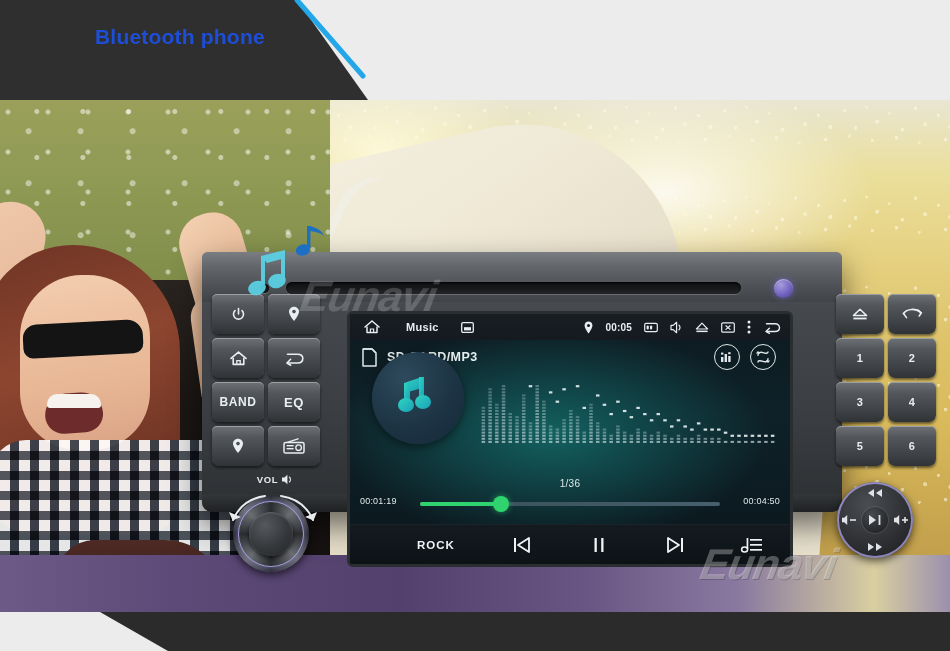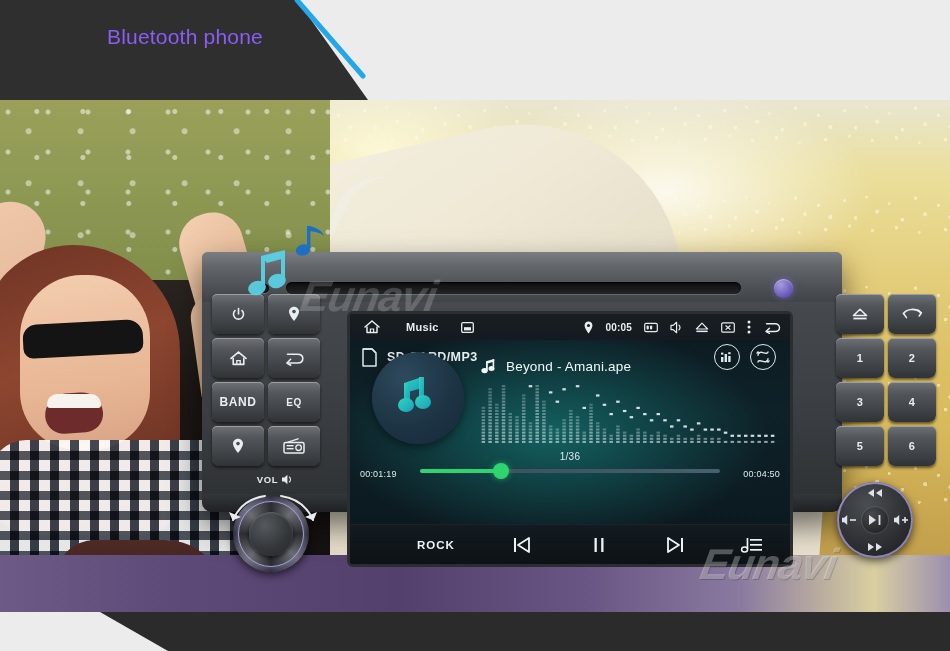--- a/index.html
+++ b/index.html
@@ -21,21 +21,21 @@
     background:#2f2f2f;
     clip-path: polygon(0 0, 297px 0, 368px 100px, 0 100px);
   }
   #header-blueline {
     position:absolute; left:0; top:0; width:420px; height:100px;
   }
   .hdr-tab {
     position:absolute; top:25px; font-size:21px; font-weight:400; letter-spacing:.2px;
     white-space:nowrap;
   }
-  #tab-bt-phone { left:107px; color:#8b5cf6; }
+  #tab-bt-phone { left:95px; color:#1d4ed8;font-weight:bold; }
   #tab-bt-music { left:378px; color:#2b2b2b; }
 
   
   #hero {
     position:absolute; left:0; top:100px; width:950px; height:512px; overflow:hidden;
   }
   
   #meadow {
     position:absolute; inset:0;
     background:
@@ -253,26 +253,26 @@
     display:flex; align-items:center; justify-content:center;
     box-shadow: 0 3px 10px rgba(0,0,0,.5);
   }
   #track-row {
     position:absolute; left:130px; top:44px; display:flex; align-items:center; gap:9px;
   }
   #track-title { color:#f2f7f8; font-size:13.5px; letter-spacing:.2px; white-space:nowrap; }
   #eq-vis {
     position:absolute; left:130px; top:70px; width:296px; height:62px;
   }
-  #progress-wrap { position:absolute; left:0; top:137px; width:440px; height:44px; }
+  #progress-wrap { position:absolute; left:0; top:164px; width:440px; height:44px; }
   #track-index {
     position:absolute; left:0; top:0; width:440px; text-align:center;
     color:#dfe8ea; font-size:10px; letter-spacing:.3px;
   }
-  #pb-row { position:absolute; left:0; top:18px; width:440px; display:flex; align-items:flex-start; }
+  #pb-row { position:absolute; left:0; top:18px; width:440px; display:flex; align-items:flex-end; }
   .pb-time { color:#dfe8ea; font-size:9px; letter-spacing:.2px; width:56px; }
   #pb-left { margin-left:10px; }
   #pb-right { text-align:right; margin-right:10px; }
   #pb-track {
     flex:1; height:4px; border-radius:2px; position:relative;
     background: linear-gradient(90deg,#3a4d56,#46606c);
     margin:0 4px;
   }
   #pb-fill { position:absolute; left:0; top:0; height:4px; border-radius:2px; background:#2fd46f; }
   #pb-thumb {
@@ -543,32 +543,20 @@
             </linearGradient>
           </defs>
           <path d="M10 10 L28 4 L28 15 L14 19 Z" fill="url(#noteg)"></path>
           <rect x="10" y="10" width="6" height="20" fill="url(#noteg)"></rect>
           <rect x="25" y="4" width="5" height="22" fill="url(#noteg)"></rect>
           <ellipse cx="12" cy="32" rx="8" ry="7" fill="url(#noteg)"></ellipse>
           <ellipse cx="29" cy="29" rx="8" ry="7" fill="url(#noteg)"></ellipse>
         </svg>
       </div>
 
-      <div id="track-row">
-        <span style="display:flex;">
-          <svg width="17" height="17" viewBox="0 0 17 17">
-              <path d="M6 3.2 L14.2 1 L14.2 3.6 L7.6 5.4 Z" fill="#f2f7f8"></path>
-              <rect x="6" y="3.2" width="1.8" height="8.4" fill="#f2f7f8"></rect>
-              <rect x="12.6" y="1.2" width="1.6" height="8" fill="#f2f7f8"></rect>
-              <ellipse cx="4.6" cy="12.6" rx="3.2" ry="2.6" fill="#f2f7f8"></ellipse>
-              <ellipse cx="11.5" cy="10.4" rx="3" ry="2.5" fill="#f2f7f8"></ellipse>
-            </svg>
-        </span>
-        <span id="track-title">Beyond - Amani.ape</span>
-      </div>
 
       <div id="eq-vis">
           <svg width="296" height="62" viewBox="0 0 296 62">
             <rect x="1.61" y="56.90" width="3.50" height="2" fill="#bcd2d6" opacity="0.75"></rect>
             <rect x="1.61" y="53.80" width="3.50" height="2" fill="#bcd2d6" opacity="0.71"></rect>
             <rect x="1.61" y="50.70" width="3.50" height="2" fill="#bcd2d6" opacity="0.68"></rect>
             <rect x="1.61" y="47.60" width="3.50" height="2" fill="#bcd2d6" opacity="0.64"></rect>
             <rect x="1.61" y="44.50" width="3.50" height="2" fill="#bcd2d6" opacity="0.60"></rect>
             <rect x="1.61" y="41.40" width="3.50" height="2" fill="#bcd2d6" opacity="0.56"></rect>
             <rect x="1.61" y="38.30" width="3.50" height="2" fill="#bcd2d6" opacity="0.53"></rect>
@@ -953,21 +941,21 @@
           <path d="M6.8 13.4 V9.6 H10.2 V13.4" stroke="#e9eef0" stroke-width="1.3" fill="none"></path>
         </svg>
     </div>
     <div class="pbtn" style="left:56px;top:44px;">
       <svg width="22" height="15" viewBox="0 0 22 15">
           <path d="M4.5 12 H14.5 C18 12 19.8 10 19.8 7.5 C19.8 5 18 3.2 14.5 3.2 H4.5" fill="none" stroke="#e9eef0" stroke-width="1.6" stroke-linecap="round"></path>
           <path d="M7.6 8.3 L4 12 L7.6 14.2" fill="none" stroke="#e9eef0" stroke-width="1.6" stroke-linejoin="round" stroke-linecap="round"></path>
         </svg>
     </div>
     <div class="pbtn" style="left:0;top:88px;font-size:12px;">BAND</div>
-    <div class="pbtn" style="left:56px;top:88px;font-size:10px;">EQ</div>
+    <div class="pbtn" style="left:56px;top:88px;font-size:13px;">EQ</div>
     <div class="pbtn" style="left:0;top:132px;">
       <svg width="12" height="16" viewBox="0 0 12 16">
           <path d="M6 0.8 C8.8 0.8 11 3 11 5.6 C11 9.2 6 15.2 6 15.2 C6 15.2 1 9.2 1 5.6 C1 3 3.2 0.8 6 0.8 Z" fill="#e9eef0"></path>
           <circle cx="6" cy="5.6" r="1.8" fill="#4a4d52"></circle>
         </svg>
     </div>
     <div class="pbtn" style="left:56px;top:132px;">
       <svg width="22" height="16" viewBox="0 0 22 16">
           <rect x="1" y="4.4" width="20" height="10.6" rx="1.6" fill="none" stroke="#e9eef0" stroke-width="1.5"></rect>
           <path d="M5 4.2 L15 0.8" stroke="#e9eef0" stroke-width="1.4" stroke-linecap="round"></path>

